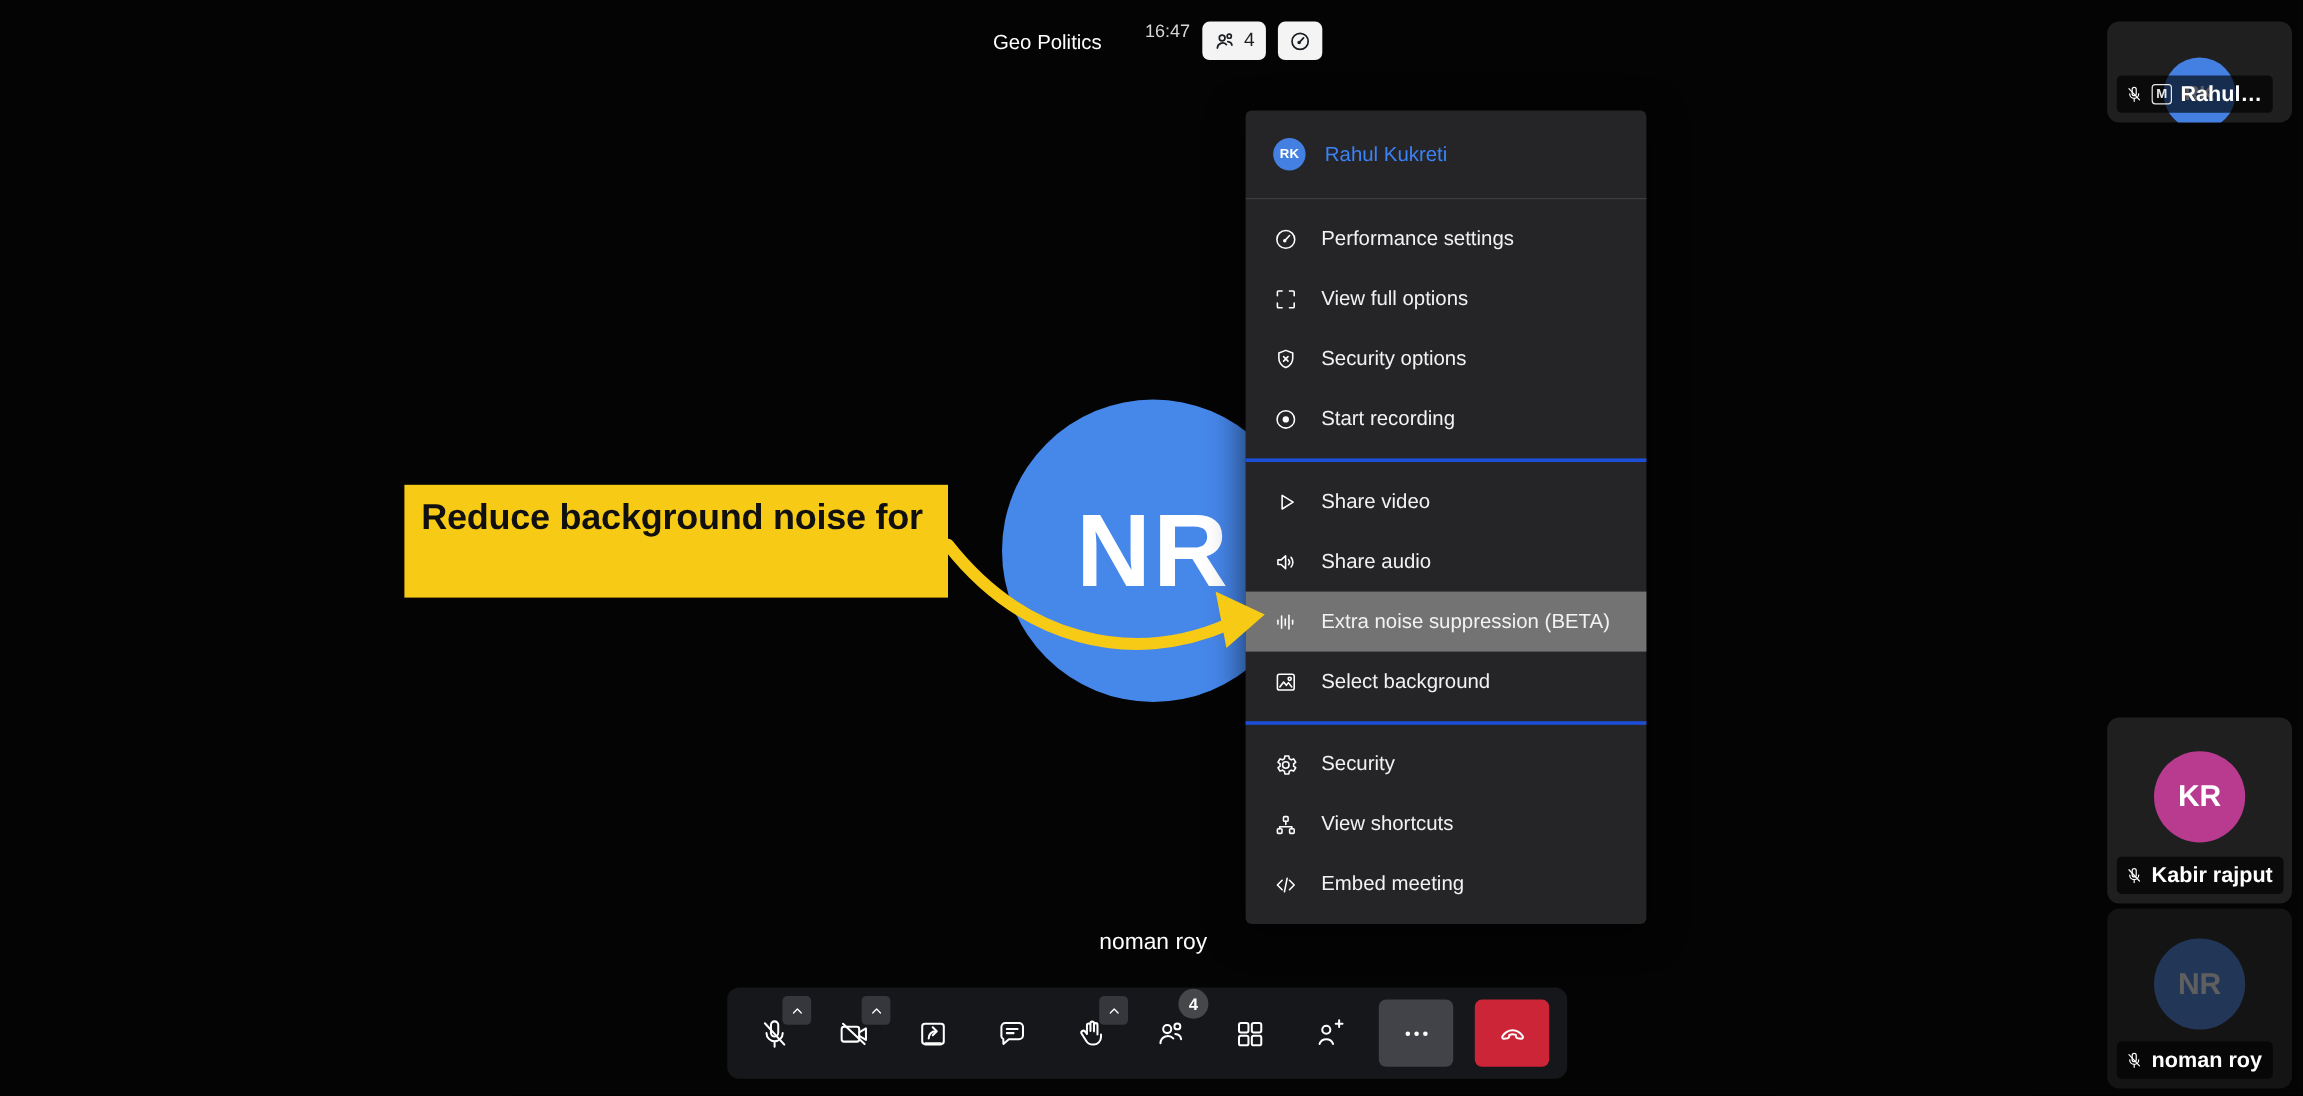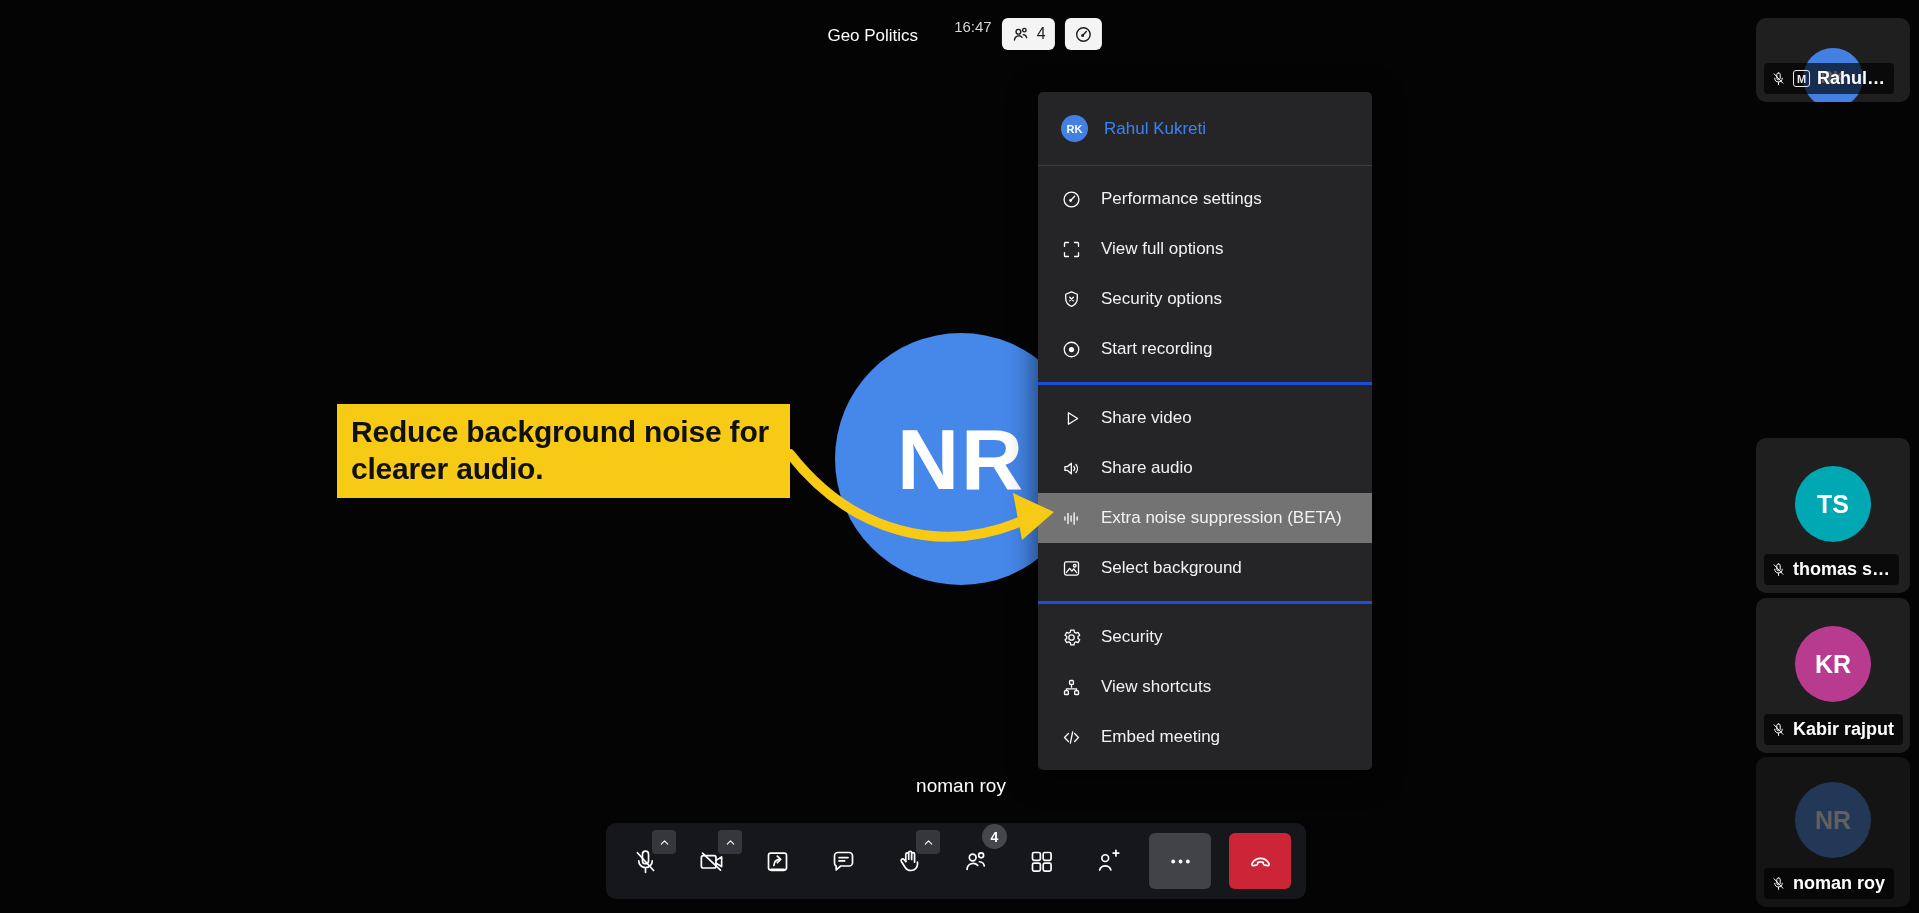--- a/index.html
+++ b/index.html
@@ -109,21 +109,20 @@
           <circle cx="11" cy="13.2" r="1" fill="#1b1e23"></circle>
       </svg>
     </div>
   </div>
 
   <div class="stage-avatar" style="background-color: rgb(70, 135, 234);">NR</div>
   <div class="stage-name">noman roy</div>
 
   <div class="callout" style="background-color: rgb(246, 202, 21);">
     <div>Reduce background noise for</div>
-    <div>clearer audio.</div>
   </div>
   <svg class="arrow-svg" viewBox="0 0 290 170">
     <path d="M 8 56 C 70 135, 160 158, 242 122" fill="none" stroke-width="10" stroke-linecap="round" style="stroke: rgb(246, 202, 21);"></path>
     <polygon points="272,114 231,95 240,142" style="fill: rgb(246, 202, 21);"></polygon>
   </svg>
 
   <div class="menu">
     <div class="menu-header">
       <div class="menu-avatar" style="background-color: rgb(67, 128, 226);">RK</div>
       <span class="uname">Rahul Kukreti</span>
@@ -254,31 +253,20 @@
       <svg class="micoff" viewBox="0 0 24 24">
         <rect x="9.3" y="3" width="5.4" height="11" rx="2.7"></rect>
           <path d="M6 11.5a6 6 0 0 0 12 0M12 18v3.5"></path>
           <path d="M5 4.5 19 19.5"></path>
       </svg>
       <span class="mod-badge">M</span>
       <span class="t-name">Rahul…</span>
     </div>
   </div>
 
-  <div class="tile" style="top:438px;height:155px;">
-    <div class="t-avatar" style="left: 39px; top: 28px; width: 76px; height: 76px; font-size: 25px; background-color: rgb(0, 168, 179);">TS</div>
-    <div class="t-label">
-      <svg class="micoff" viewBox="0 0 24 24">
-        <rect x="9.3" y="3" width="5.4" height="11" rx="2.7"></rect>
-          <path d="M6 11.5a6 6 0 0 0 12 0M12 18v3.5"></path>
-          <path d="M5 4.5 19 19.5"></path>
-      </svg>
-      <span class="t-name">thomas s…</span>
-    </div>
-  </div>
 
   <div class="tile" style="top:598px;height:155px;">
     <div class="t-avatar" style="left: 39px; top: 28px; width: 76px; height: 76px; font-size: 25px; background-color: rgb(185, 59, 144);">KR</div>
     <div class="t-label">
       <svg class="micoff" viewBox="0 0 24 24">
         <rect x="9.3" y="3" width="5.4" height="11" rx="2.7"></rect>
           <path d="M6 11.5a6 6 0 0 0 12 0M12 18v3.5"></path>
           <path d="M5 4.5 19 19.5"></path>
       </svg>
       <span class="t-name">Kabir rajput</span>

